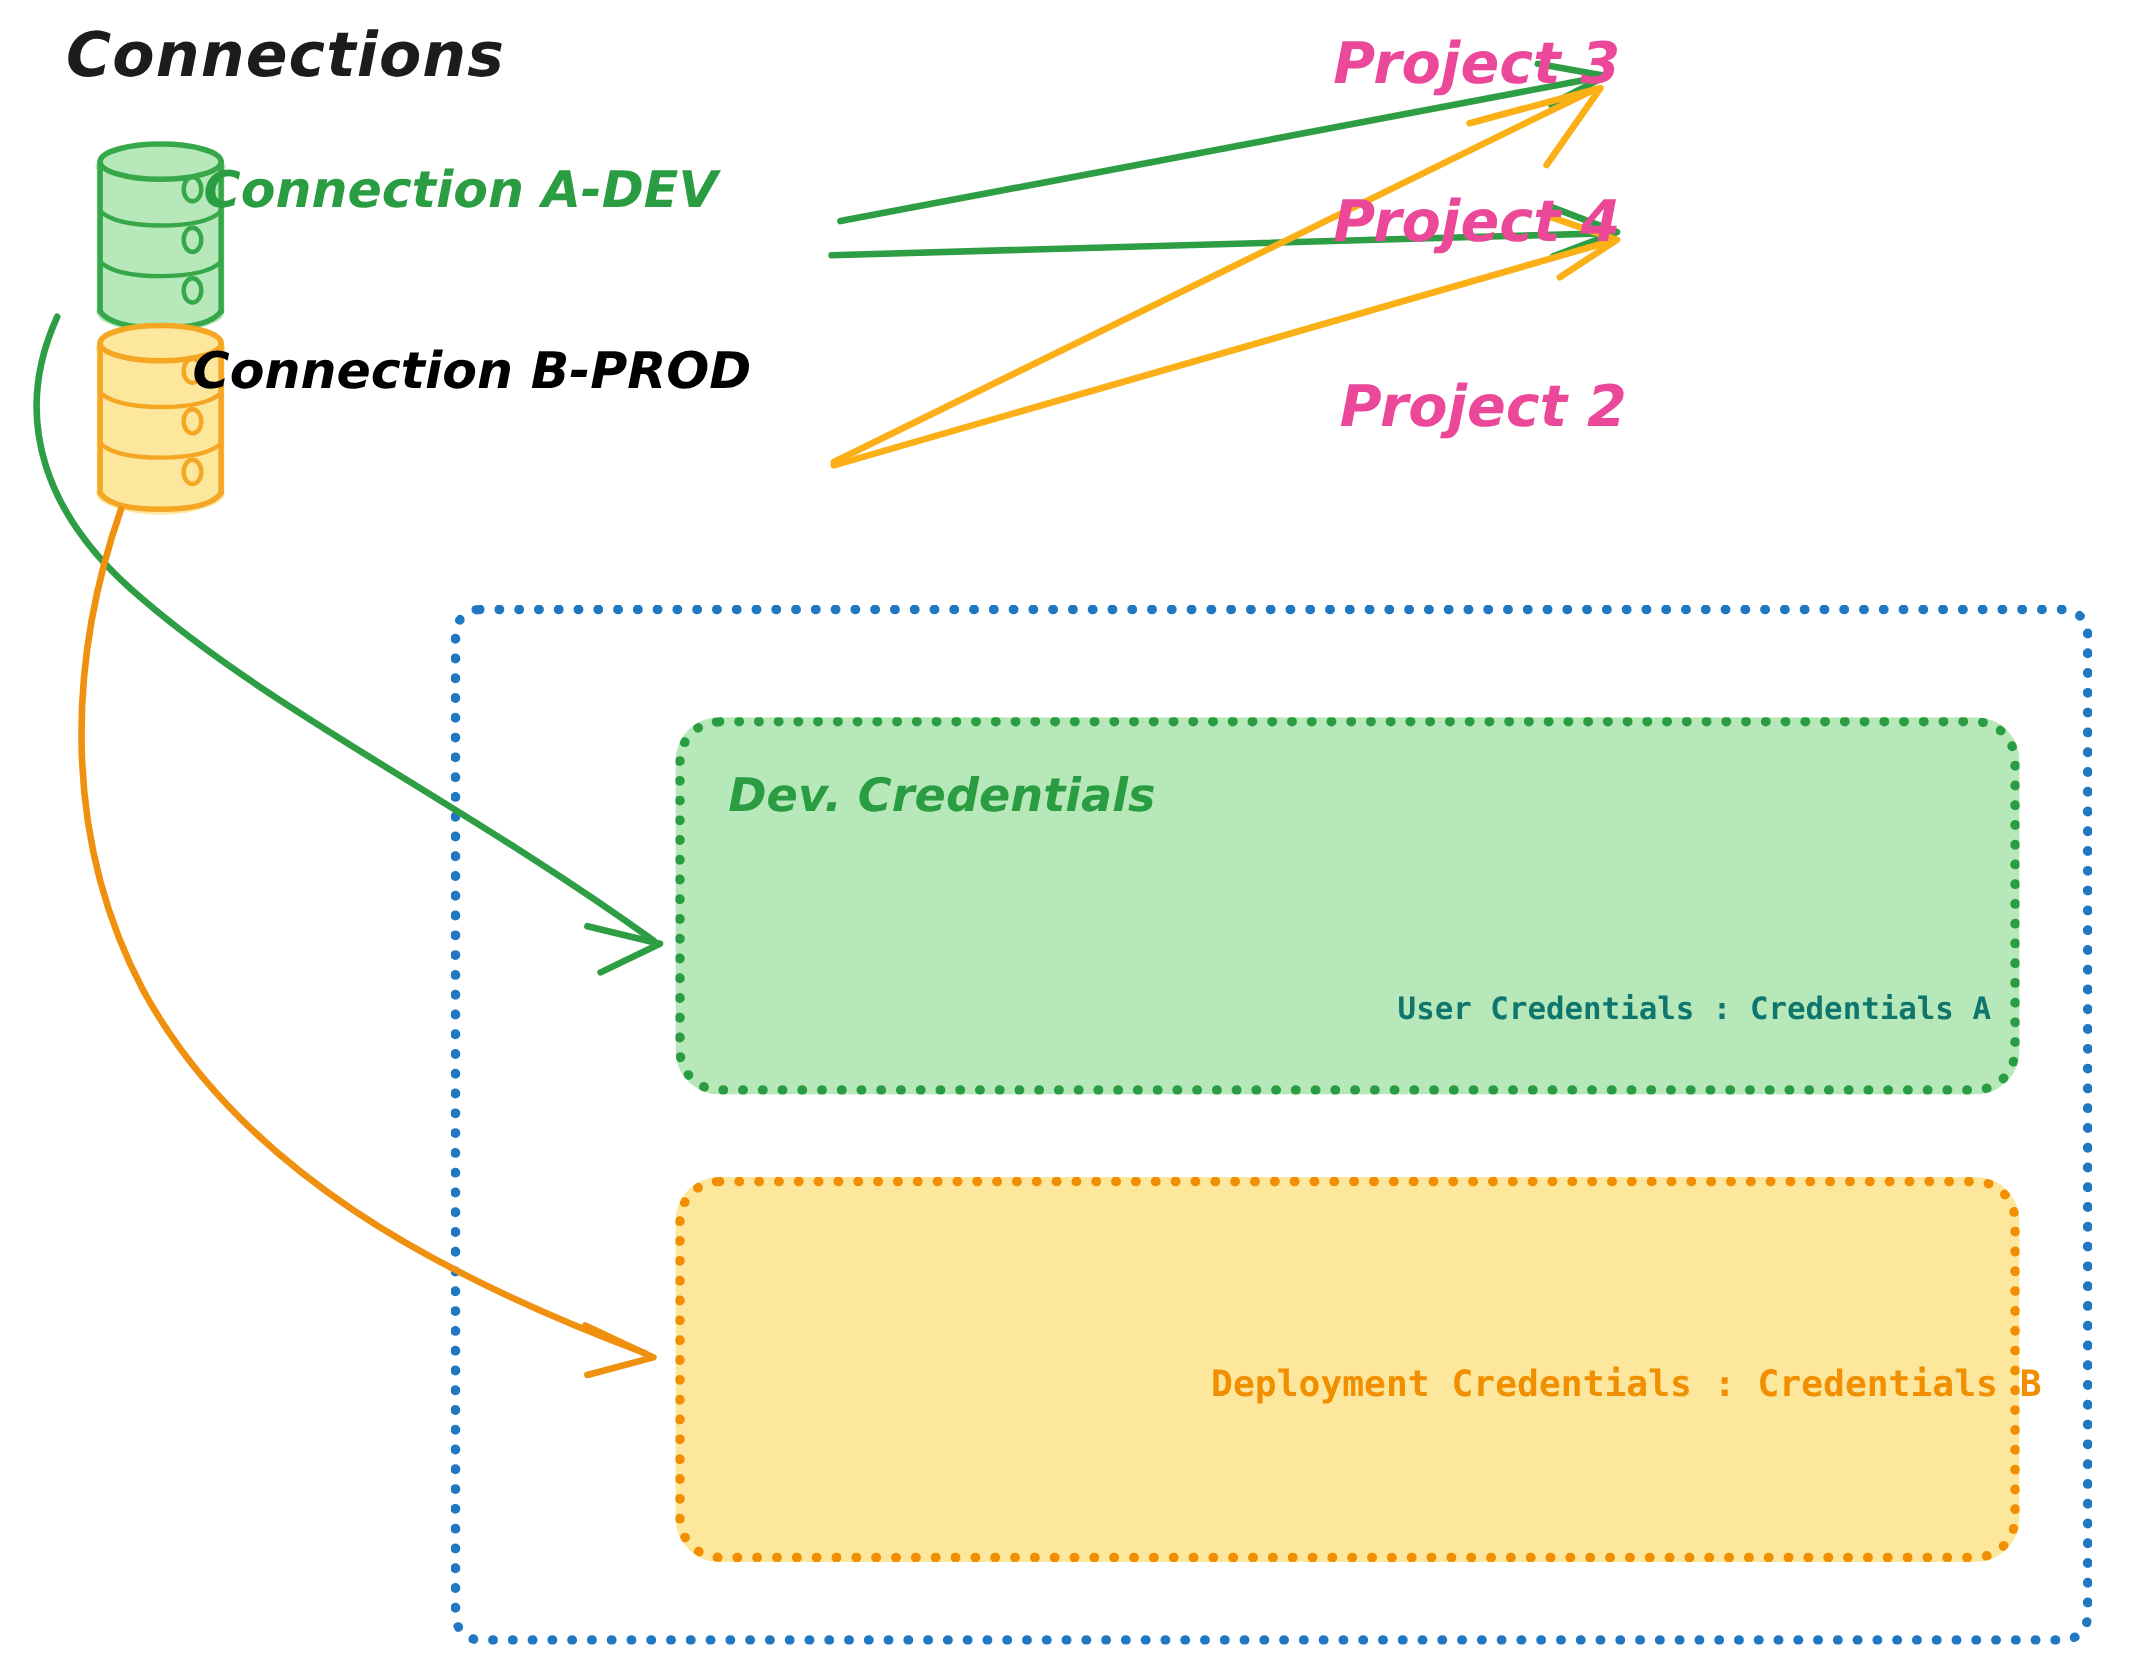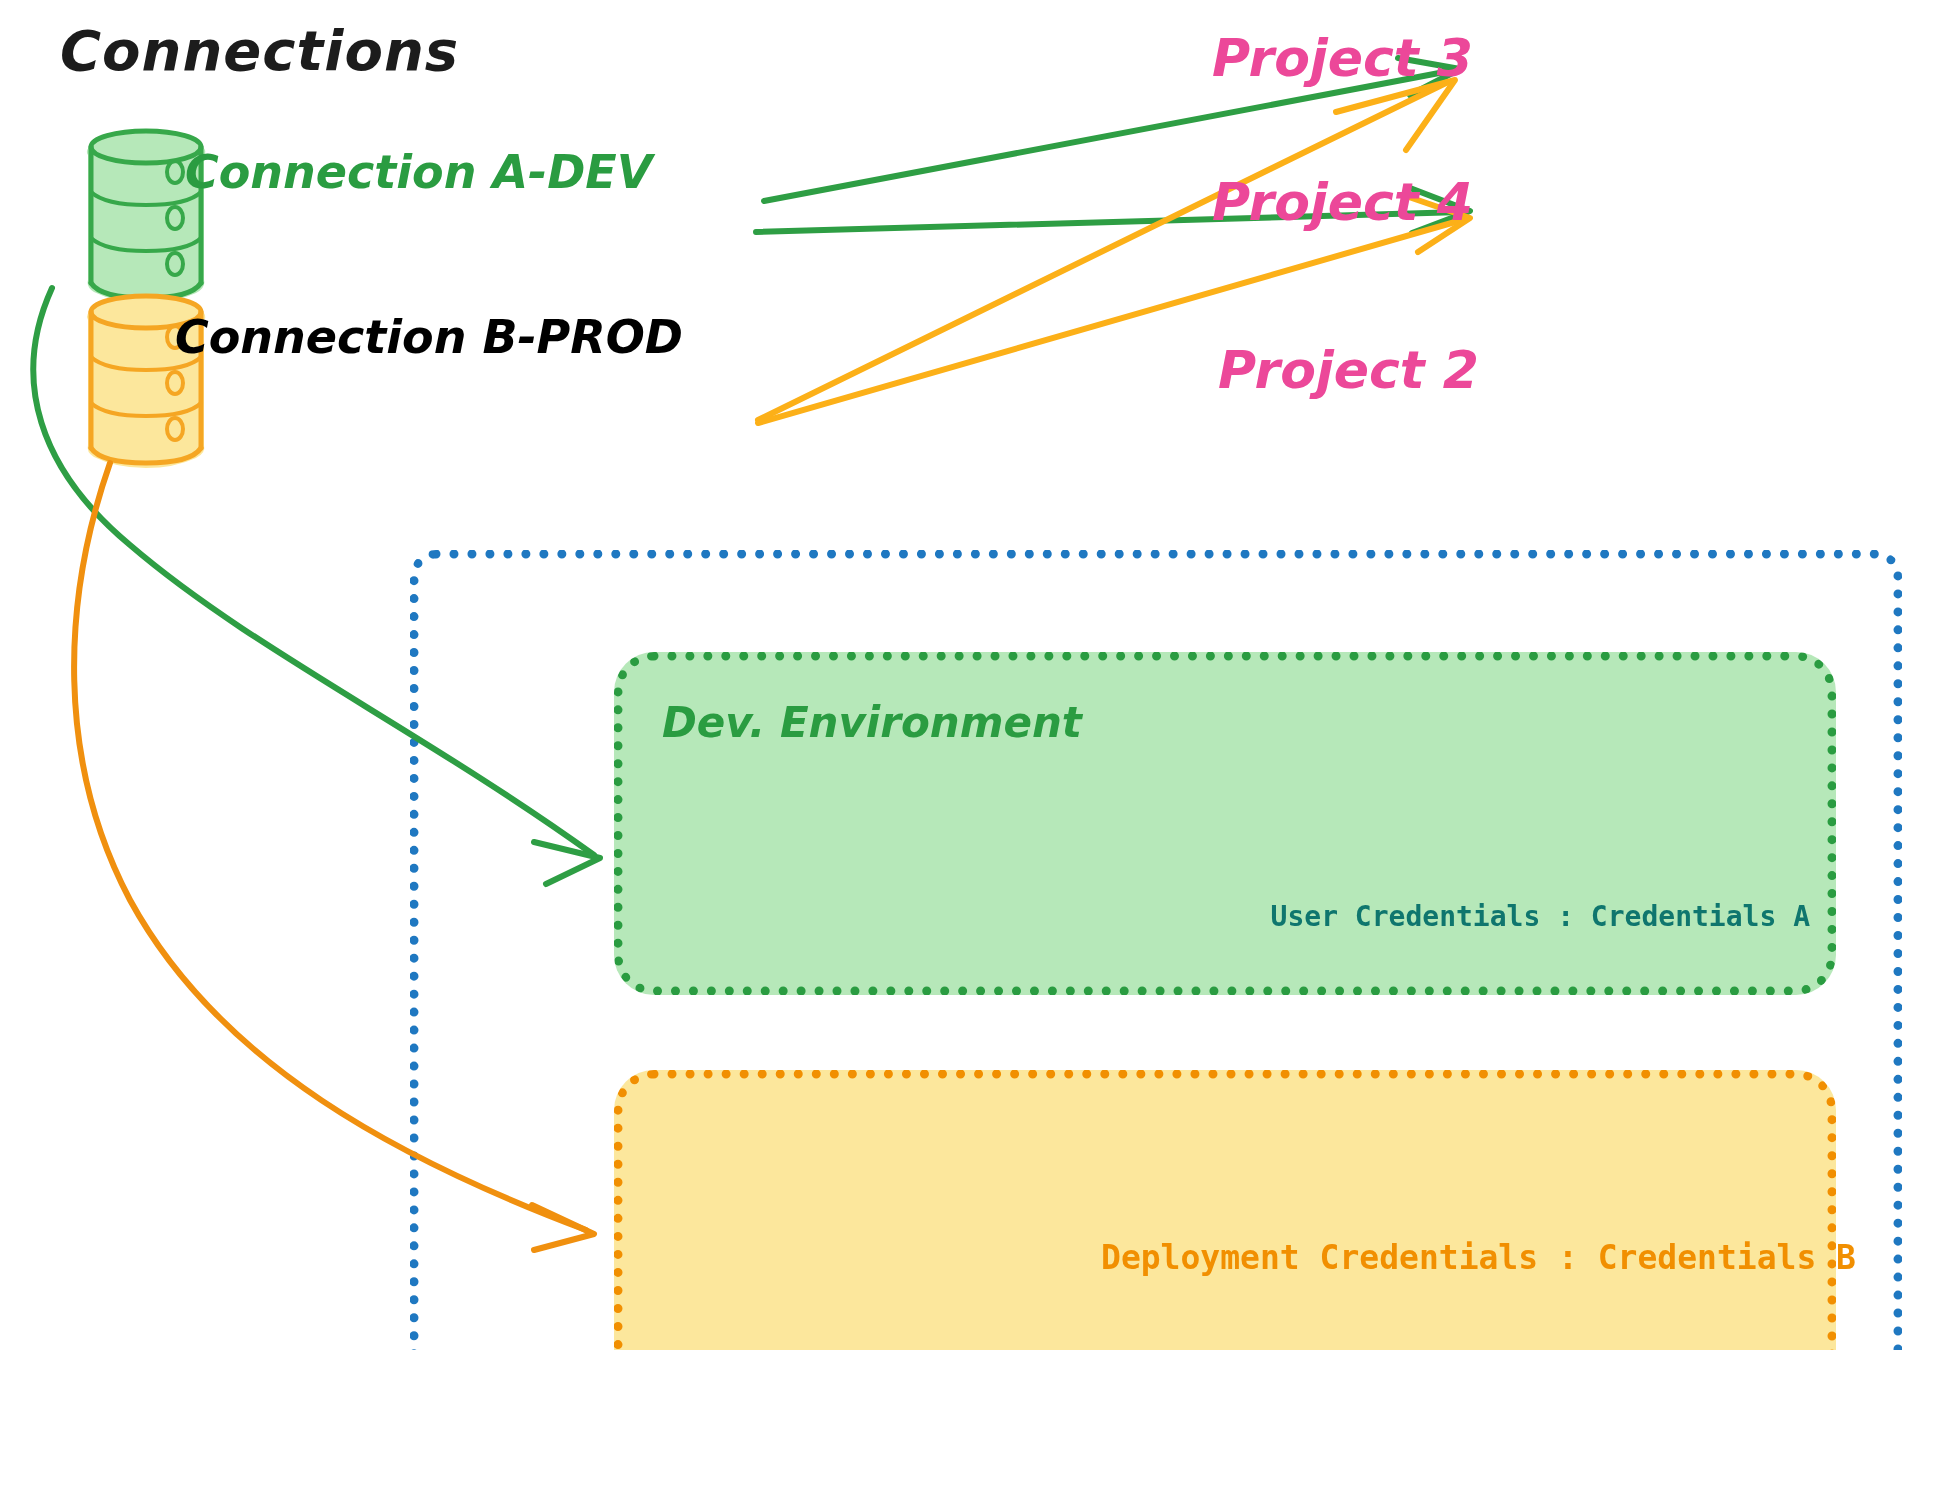--- a/index.html
+++ b/index.html
@@ -3,21 +3,21 @@
 <meta charset="utf-8">
 <style>
   html, body {
     margin: 0;
     padding: 0;
     background: #ffffff;
   }
   #canvas {
     position: relative;
     width: 1948px;
-    height: 1350px;
+    height: 1506px;
     background: #ffffff;
     overflow: hidden;
     font-family: "DejaVu Sans", sans-serif;
   }
   svg.layer {
     position: absolute;
     left: 0;
     top: 0;
     width: 1948px;
     height: 1506px;
@@ -212,20 +212,20 @@
   <div class="lbl hand" id="label-conn-a">Connection A-DEV</div>
 
   <div class="lbl hand" id="label-conn-b">Connection B-PROD</div>
 
   <div class="lbl hand project-label" id="label-project-3">Project 3</div>
 
   <div class="lbl hand project-label" id="label-project-2">Project 4</div>
 
   <div class="lbl hand project-label" id="label-project-1">Project 2</div>
 
-  <div class="lbl hand" id="title-dev-env">Dev. Environment</div>
+  <div class="lbl hand" id="title-dev-env">Dev. Credentials</div>
 
   <div class="lbl mono" id="cred-dev">User Credentials : Credentials A</div>
 
 
   <div class="lbl mono" id="cred-prod">Deployment Credentials : Credentials B</div>
 
 </div>
 
 </body></html>

